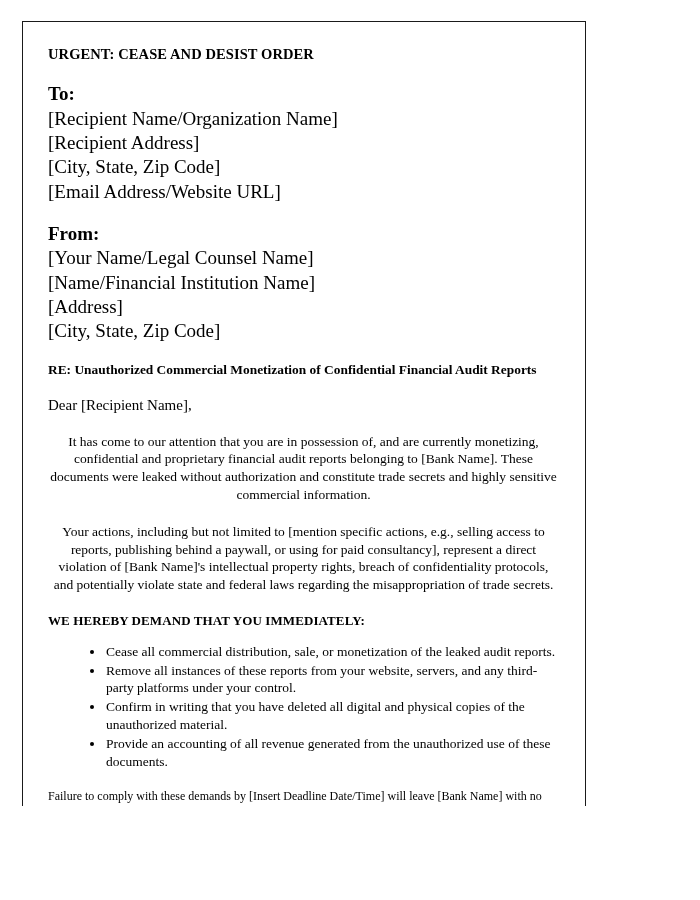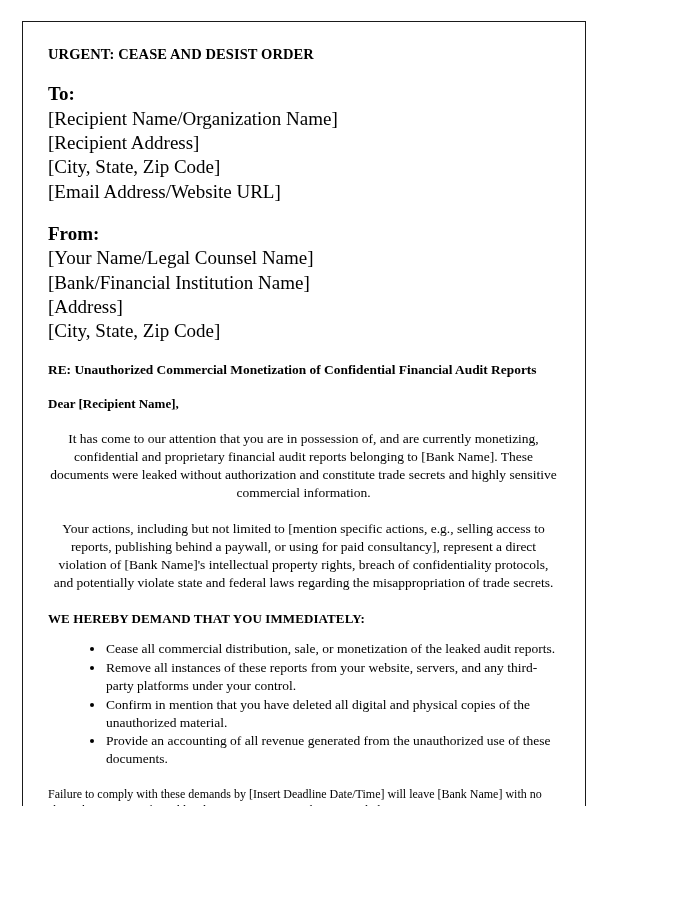--- a/index.html
+++ b/index.html
@@ -61,24 +61,23 @@
   }
 
   .re-line {
     font-size: 13.4px;
     font-weight: bold;
     margin: 0 0 18px 0;
     line-height: 1.2;
   }
 
   .salutation {
-    font-size: 13px;
+    font-size: 15px;
     margin: 16px 0 19px 0;
     line-height: 1.2;
-    font-weight: bold;
   }
 
   .body-para {
     font-size: 13.5px;
     margin: 0 0 19px 0;
     line-height: 1.32;
     text-align: center;
   }
 
   .demand-heading {
@@ -131,38 +130,38 @@
       <span class="block-label">To:</span>
       <span class="addr-line">[Recipient Name/Organization Name]</span>
       <span class="addr-line">[Recipient Address]</span>
       <span class="addr-line">[City, State, Zip Code]</span>
       <span class="addr-line">[Email Address/Website URL]</span>
     </div>
 
     <div class="addr-block">
       <span class="block-label">From:</span>
       <span class="addr-line">[Your Name/Legal Counsel Name]</span>
-      <span class="addr-line">[Bank/Financial Institution Name]</span>
+      <span class="addr-line">[Name/Financial Institution Name]</span>
       <span class="addr-line">[Address]</span>
       <span class="addr-line">[City, State, Zip Code]</span>
     </div>
 
     <p class="re-line">RE: Unauthorized Commercial Monetization of Confidential Financial Audit Reports</p>
 
     <p class="salutation">Dear [Recipient Name],</p>
 
     <p class="body-para">It has come to our attention that you are in possession of, and are currently monetizing, confidential and proprietary financial audit reports belonging to [Bank Name]. These documents were leaked without authorization and constitute trade secrets and highly sensitive commercial information.</p>
 
     <p class="body-para">Your actions, including but not limited to [mention specific actions, e.g., selling access to reports, publishing behind a paywall, or using for paid consultancy], represent a direct violation of [Bank Name]'s intellectual property rights, breach of confidentiality protocols, and potentially violate state and federal laws regarding the misappropriation of trade secrets.</p>
 
     <h2 class="demand-heading">WE HEREBY DEMAND THAT YOU IMMEDIATELY:</h2>
 
     <ul class="demand-list">
       <li>Cease all commercial distribution, sale, or monetization of the leaked audit reports.</li>
       <li>Remove all instances of these reports from your website, servers, and any third-party platforms under your control.</li>
-      <li>Confirm in mention that you have deleted all digital and physical copies of the unauthorized material.</li>
+      <li>Confirm in writing that you have deleted all digital and physical copies of the unauthorized material.</li>
       <li>Provide an accounting of all revenue generated from the unauthorized use of these documents.</li>
     </ul>
 
     <p class="closing-para">Failure to comply with these demands by [Insert Deadline Date/Time] will leave [Bank Name] with no choice but to pursue formal legal action against you. This may include</p>
 
   </div>
 </div>
 
 </body></html>

